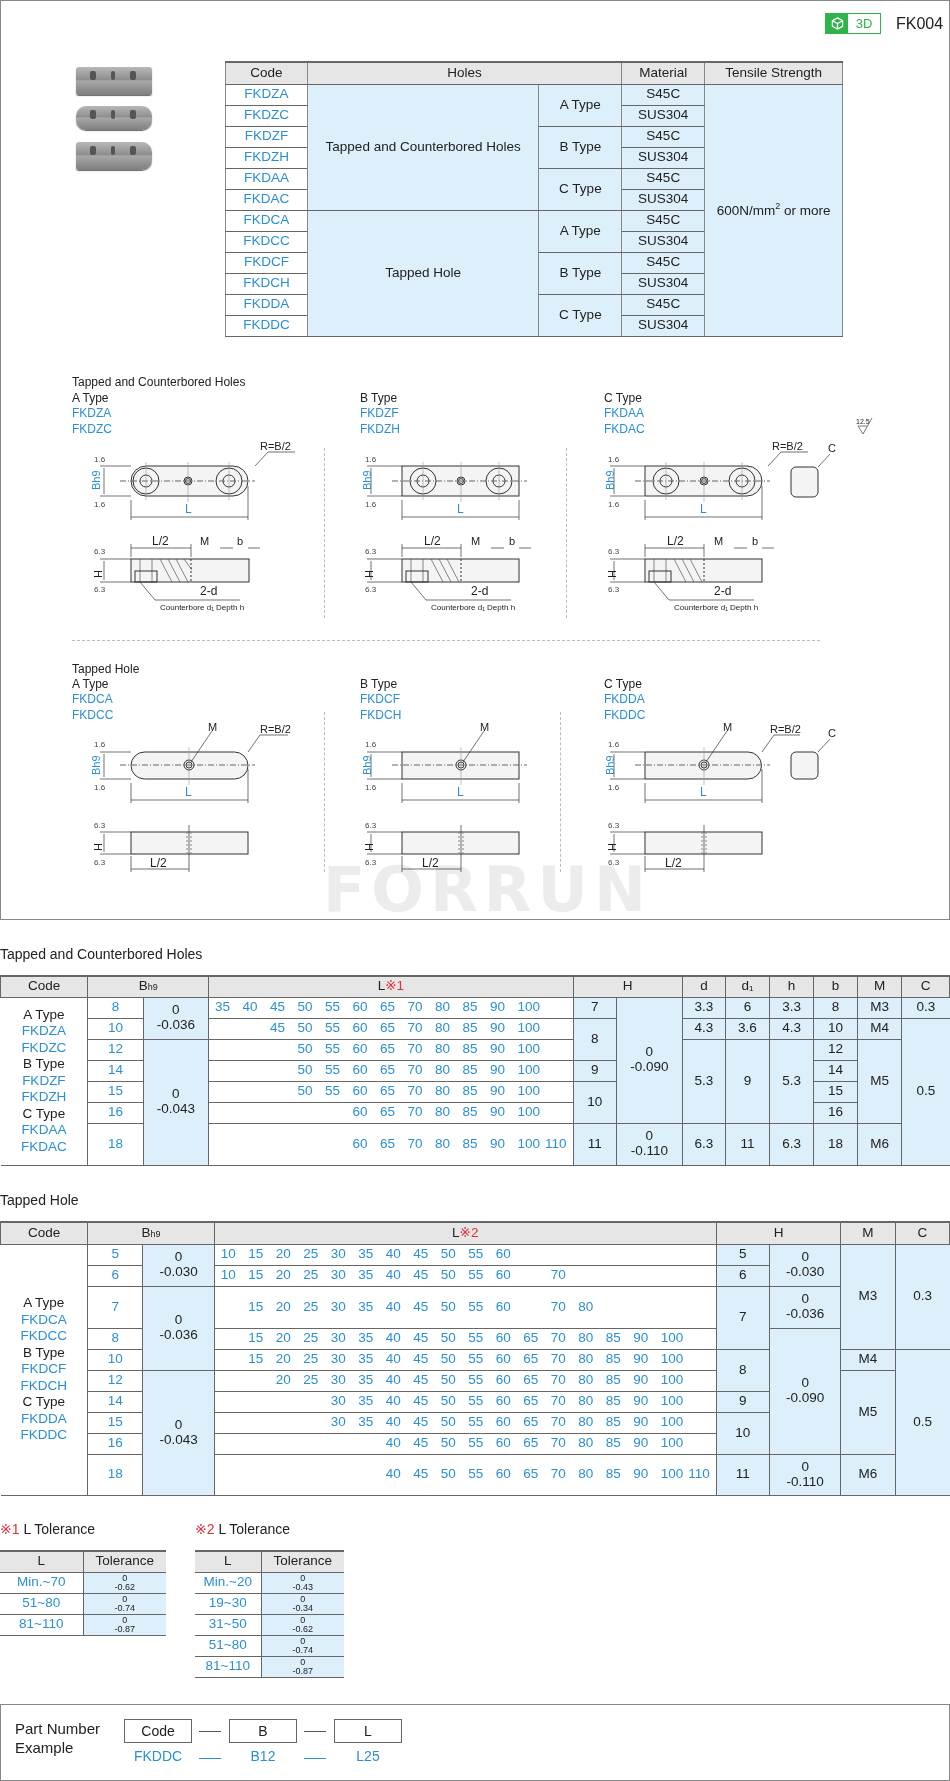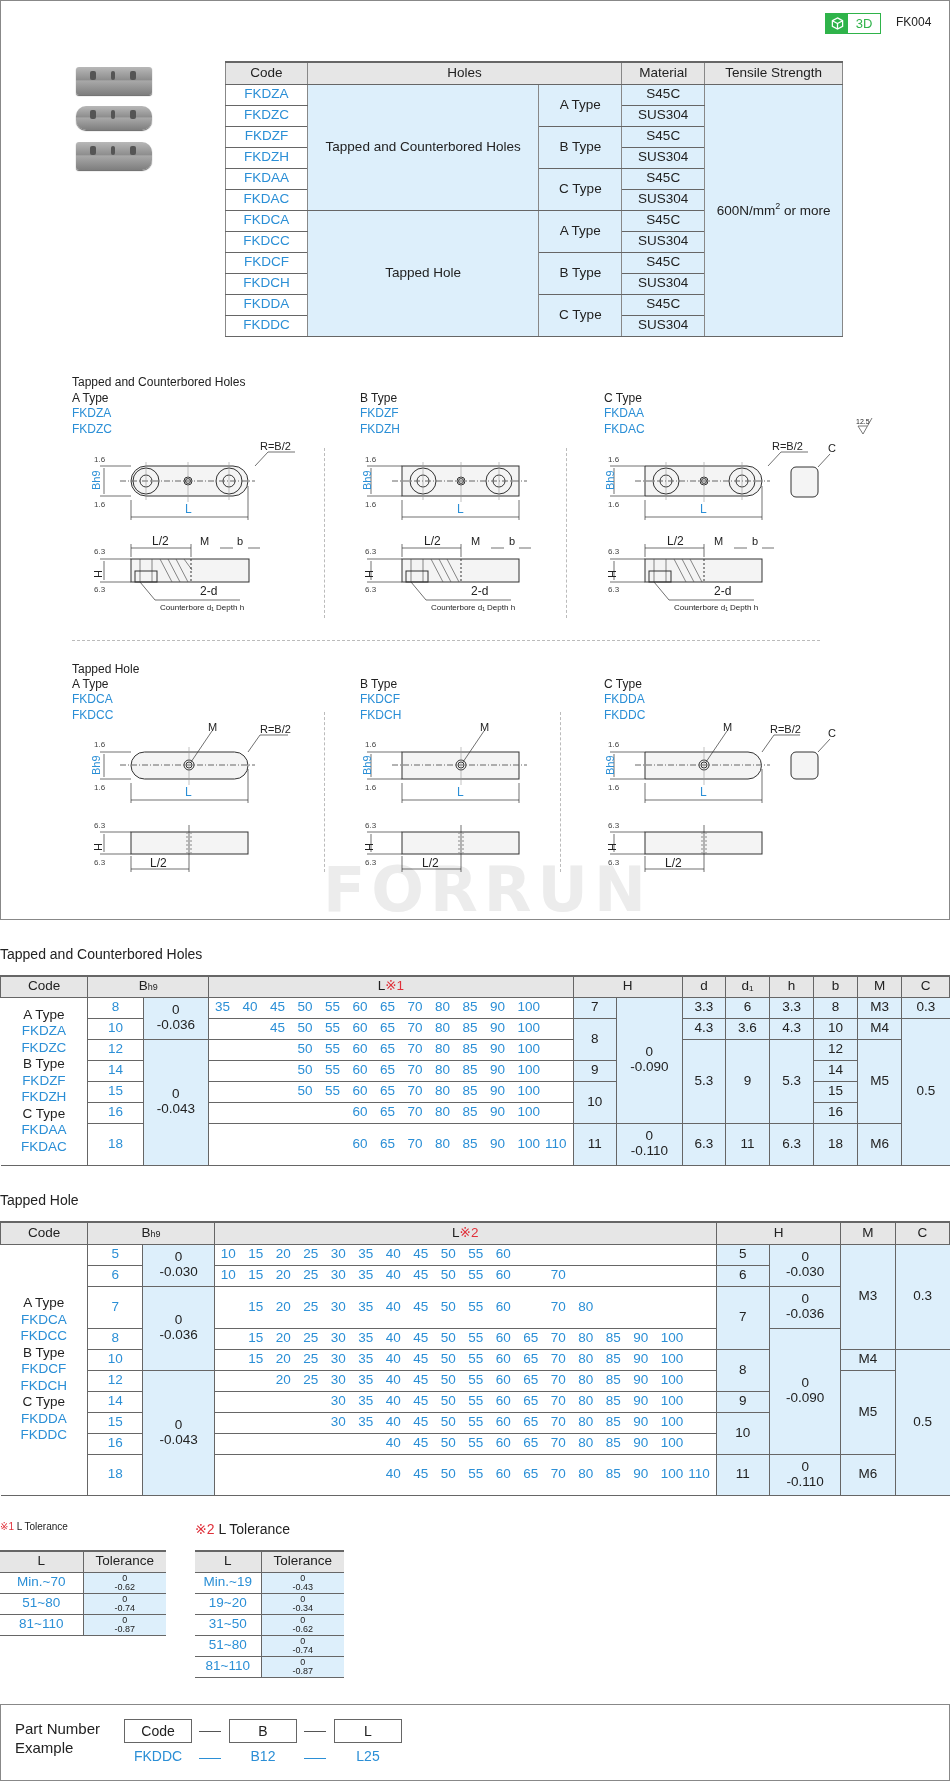--- a/index.html
+++ b/index.html
@@ -4,21 +4,21 @@
 <style>
 *{box-sizing:border-box;margin:0;padding:0}
 body{width:950px;height:1781px;position:relative;background:#fff;font-family:"Liberation Sans","DejaVu Sans",sans-serif;color:#222;overflow:hidden;font-size:13px}
 .abs{position:absolute}
 .blue{color:#2b8fd6}
 .red{color:#e0303a}
 .frame{position:absolute;left:0;top:0;width:950px;height:920px;border:1px solid #888}
 .badge{position:absolute;left:825px;top:13px;width:56px;height:21px;border:1px solid #2fb34a;display:flex}
 .badge .ic{width:22px;background:#2fb34a;display:flex;align-items:center;justify-content:center}
 .badge .tx{flex:1;color:#2fb34a;font-size:13px;display:flex;align-items:center;justify-content:center}
-.fk{position:absolute;left:896px;top:15px;font-size:12px;color:#222}
+.fk{position:absolute;left:896px;top:15px;font-size:16px;color:#222}
 .prod{position:absolute;left:76px;width:76px;border-radius:3px;background:linear-gradient(#b8b8b8,#8e8e8e 45%,#a8a8a8 50%,#7e7e7e);box-shadow:0 1px 1px #666}
 .prod .hole{position:absolute;top:4px;width:6px;height:9px;background:#555;border-radius:2px}
 table{border-collapse:collapse;font-size:13.5px}
 table td,table th{border:1px solid #666;text-align:center;vertical-align:middle;font-weight:normal;padding:0;line-height:1.1}
 table th{background:#e6e6e6}
 .lb{background:#ddeffb}
 .t1 td,.t1 th{border-left:1px solid #888;border-right:1px solid #888}
 .sec-title{position:absolute;font-size:13px}
 .dlabel{position:absolute;font-size:12px;line-height:15.5px}
 .dline{position:absolute;border-left:1px dashed #bbb}
@@ -917,21 +917,21 @@
     <td class="lb">11</td>
     <td class="lb">
           <div>0</div>
           <div>-0.110</div>
         </td>
     <td class="lb">M6</td>
   </tr>
 </tbody>
   </table>
 
-<div class="sec-title" style="left:0;top:1521px;font-size:10px"><span class="red">※1</span><span> L Tolerance</span></div>
+<div class="sec-title" style="left:0;top:1521px;font-size:14px"><span class="red">※1</span><span> L Tolerance</span></div>
 <table class="abs" style="left:0;top:1550px;width:166px">
   <colgroup>
       <col style="width:83px">
       <col style="width:83px">
     </colgroup>
   <tbody>
       <tr style="height:21px;border-top:2px solid #666">
         <th style="border-left:none">L</th>
         <th style="border-right:none">Tolerance</th>
       </tr>
@@ -964,28 +964,28 @@
   <colgroup>
       <col style="width:66px">
       <col style="width:83px">
     </colgroup>
   <tbody>
       <tr style="height:21px;border-top:2px solid #666">
         <th style="border-left:none">L</th>
         <th style="border-right:none">Tolerance</th>
       </tr>
   <tr style="height:21px">
-        <td class="blue" style="border-left:none">Min.~19</td>
+        <td class="blue" style="border-left:none">Min.~20</td>
         <td class="lb tol" style="border-right:none">
           <div>0</div>
           <div>-0.43</div>
         </td>
       </tr>
   <tr style="height:21px">
-        <td class="blue" style="border-left:none">19~20</td>
+        <td class="blue" style="border-left:none">19~30</td>
         <td class="lb tol" style="border-right:none">
           <div>0</div>
           <div>-0.34</div>
         </td>
       </tr>
   <tr style="height:21px">
         <td class="blue" style="border-left:none">31~50</td>
         <td class="lb tol" style="border-right:none">
           <div>0</div>
           <div>-0.62</div>

